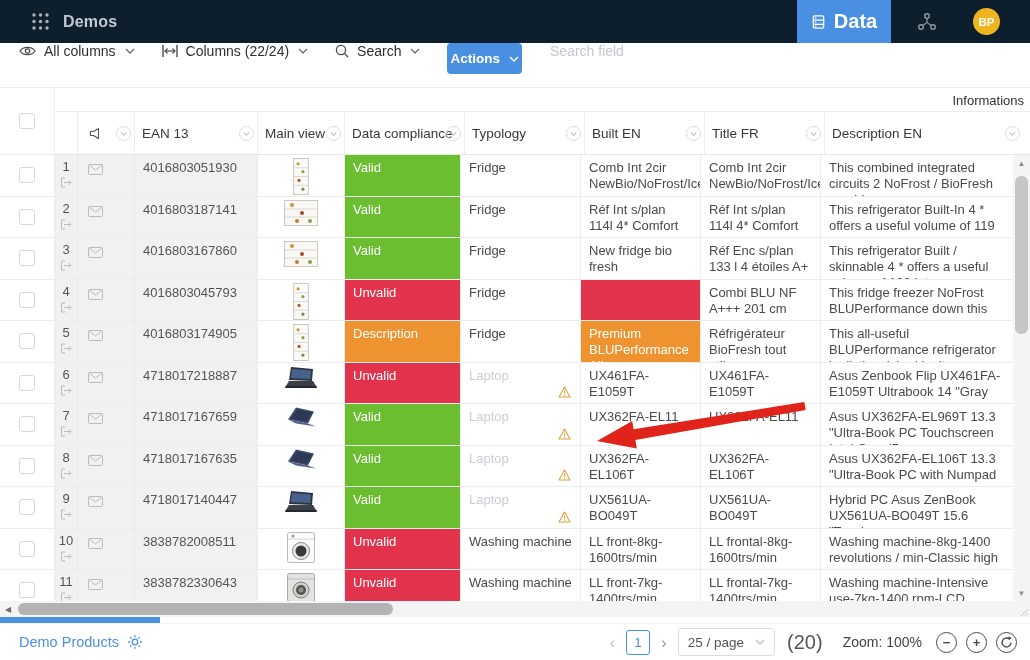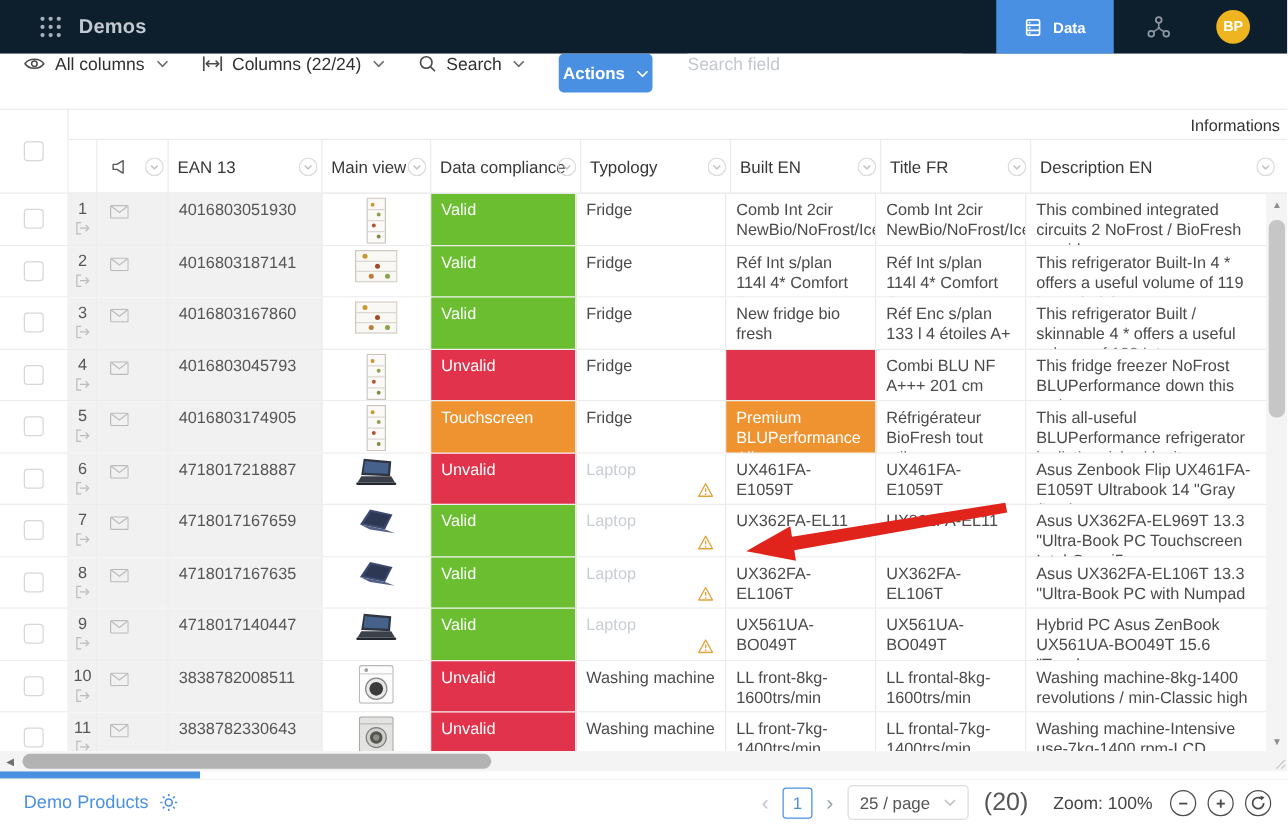--- a/index.html
+++ b/index.html
@@ -9,21 +9,21 @@
   *{margin:0;padding:0;box-sizing:border-box;}
   html,body{background:#fff;}
   body{font-family:"Liberation Sans",sans-serif;}
   #app{position:relative;width:1030px;height:660px;background:#fff;overflow:hidden;}
 
   
   .navbar{position:absolute;top:0;left:0;width:1030px;height:43px;background:var(--navbar);display:flex;align-items:center;padding-left:16px;}
   .grid-icon{margin-left:15px;display:flex;}
   .nav-title{margin-left:13px;color:#c3c9d1;font-size:16px;font-weight:700;letter-spacing:.2px;}
   .nav-right{margin-left:auto;display:flex;align-items:center;height:100%;}
-  .data-tab{height:100%;width:94px;background:var(--accent);color:#fff;display:flex;align-items:center;justify-content:center;gap:8px;font-weight:700;font-size:12px;cursor:pointer;}
+  .data-tab{height:100%;width:94px;background:var(--accent);color:#fff;display:flex;align-items:center;justify-content:center;gap:8px;font-weight:700;font-size:20px;cursor:pointer;}
   .network-btn{width:72px;display:flex;justify-content:center;cursor:pointer;}
   .avatar{width:27px;height:27px;border-radius:50%;background:var(--avatar_bg);color:#fff;font-size:11.5px;font-weight:700;display:flex;align-items:center;justify-content:center;margin:0 30px 0 10px;cursor:pointer;}
 
   
   .toolbar{position:absolute;top:43px;left:0;width:1030px;height:45px;background:#fff;display:flex;align-items:flex-start;border-bottom:1px solid #ededed;padding-left:19px;}
   .tb-item{display:flex;align-items:center;gap:8px;margin-right:27px;font-size:14px;color:#2f2f2f;cursor:pointer;white-space:nowrap;}
   .tb-chev{color:#6b6b6b;display:flex;margin-left:1px;}
   .actions-btn{background:var(--accent);color:#fff;border:none;border-radius:4px;height:31px;padding:0 3px;font-size:13.5px;font-weight:700;display:flex;align-items:center;gap:9px;margin-right:28px;cursor:pointer;font-family:inherit;}
   .search-input{border:none;outline:none;font-size:14px;color:#333;width:220px;font-family:inherit;}
   .search-input::placeholder{color:#c3c8ce;}
@@ -440,21 +440,21 @@
                 <rect x="0.5" y="0.5" width="15" height="37" fill="#fbfaf8" stroke="#c9c5bd"></rect>
                 <line x1="1" y1="10" x2="15" y2="10" stroke="#ddd8cf"></line>
                 <line x1="1" y1="19" x2="15" y2="19" stroke="#ddd8cf"></line>
                 <line x1="1" y1="28" x2="15" y2="28" stroke="#ddd8cf"></line>
                 <circle cx="5" cy="6" r="1.6" fill="#c9972f"></circle>
                 <circle cx="10" cy="14" r="1.6" fill="#8aa24a"></circle>
                 <circle cx="6" cy="23" r="1.6" fill="#b3522e"></circle>
                 <circle cx="10" cy="32" r="1.6" fill="#7a8f3e"></circle>
               </svg></span>
           </div>
-          <div class="c c-comp badge-recommanded">Touchscreen</div>
+          <div class="c c-comp badge-recommanded">Description</div>
           <div class="c c-typ">Fridge</div>
           <div class="c c-ten flag-orange">Premium BLUPerformance All-</div>
           <div class="c c-tfr">Réfrigérateur BioFresh tout utile</div>
           <div class="c c-desc">This all-useful BLUPerformance refrigerator is distinguished by its</div>
         </div>
         <div class="trow">
           <div class="c c-check">
             <span class="cb"></span>
           </div>
           <div class="c c-num gray">

